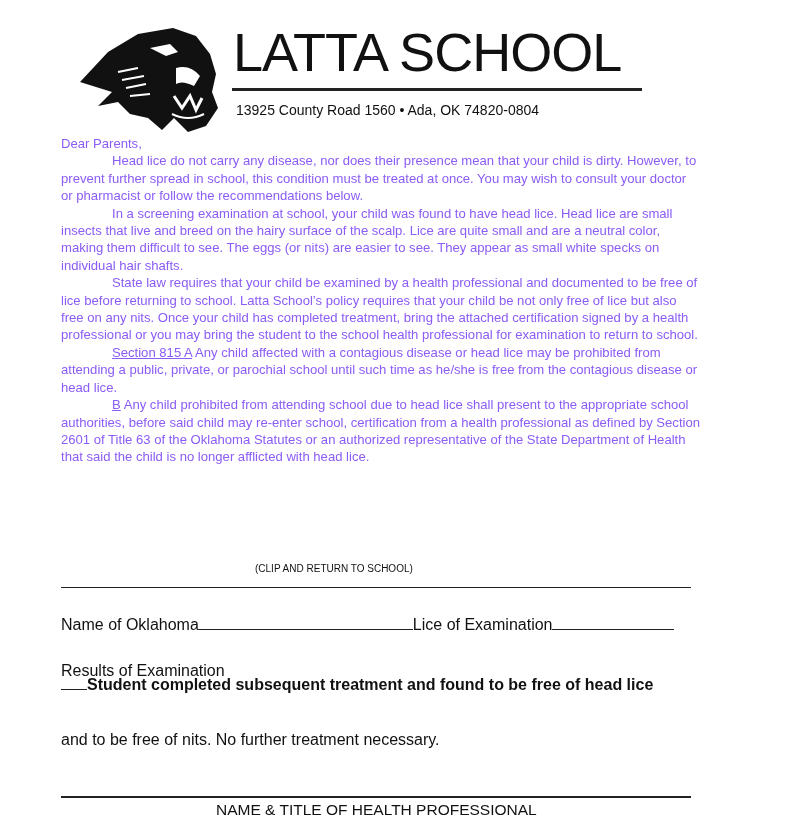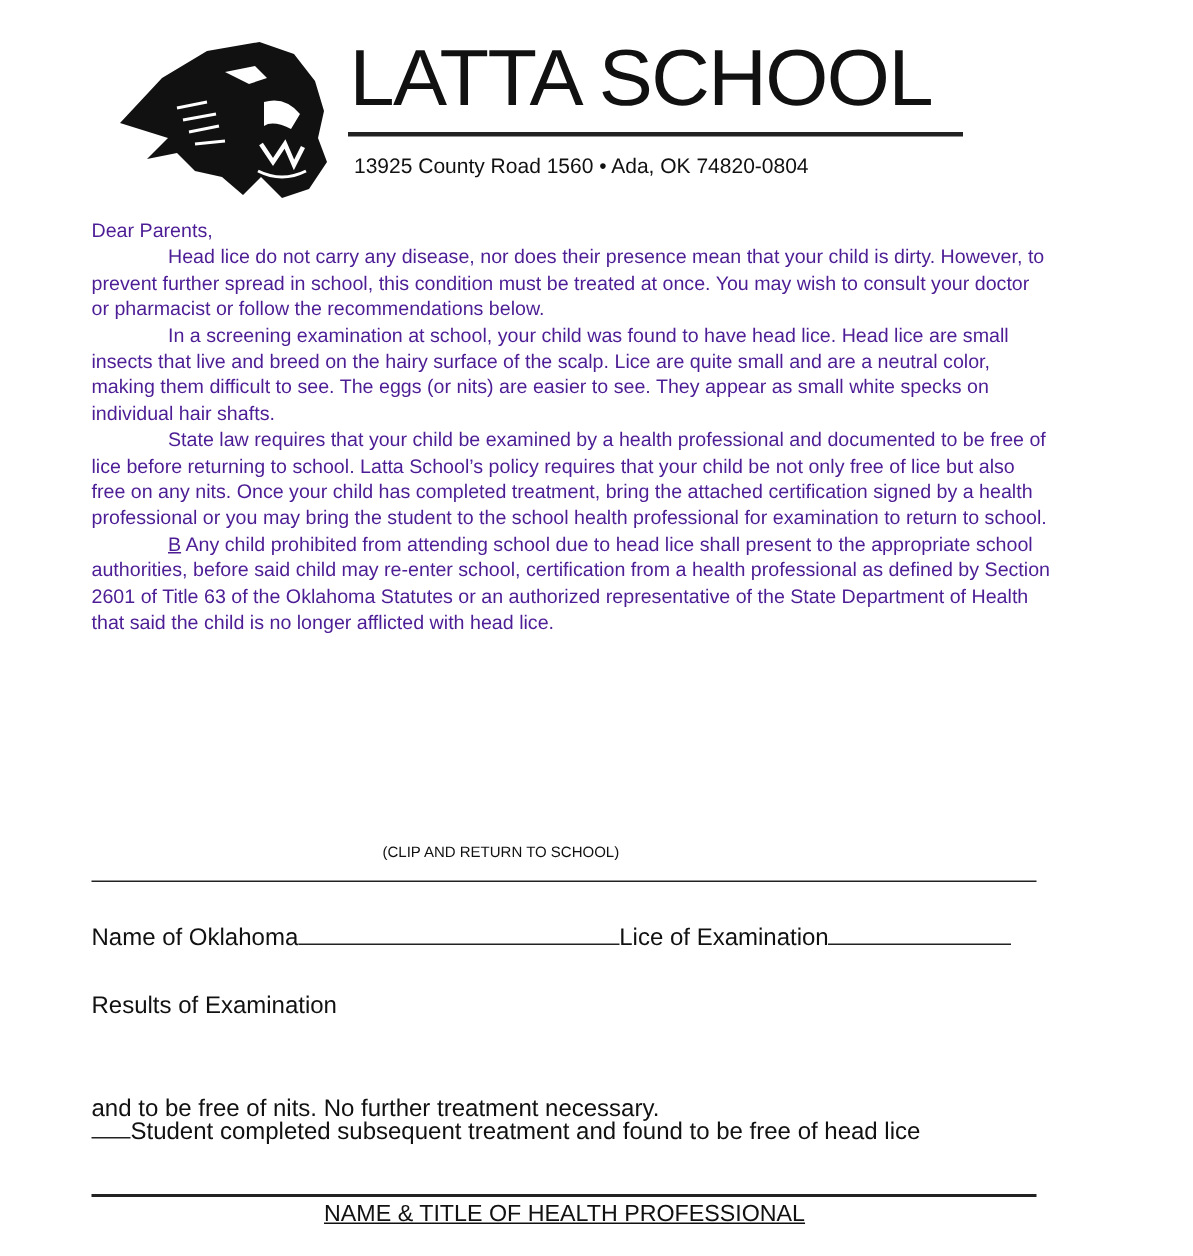--- a/index.html
+++ b/index.html
@@ -1,30 +1,30 @@
 <!DOCTYPE html>
 <html><head>
   <meta charset="utf-8">
   <style>
     html, body { margin: 0; padding: 0; background: #ffffff; }
     body { width: 795px; height: 837px; position: relative; overflow: hidden; color: #111; font-family: "Liberation Sans", sans-serif; }
     .logo { position: absolute; left: 78px; top: 22px; width: 150px; height: 112px; }
     .school-name { position: absolute; left: 233px; top: 26px; font-size: 53px; letter-spacing: -1px; font-weight: normal; color: #111; line-height: 1; transform: scaleX(1.02); transform-origin: left; }
     .header-rule { position: absolute; left: 232px; top: 88px; width: 410px; height: 3px; background: #222; }
     .address { position: absolute; left: 236px; top: 102px; font-size: 14px; color: #111; white-space: nowrap; }
-    .letter { position: absolute; left: 61px; top: 145px; width: 640px; font-size: 13.1px; line-height: 17.4px; color: #4c1d95; }
+    .letter { position: absolute; left: 61px; top: 135px; width: 640px; font-size: 13.1px; line-height: 17.4px; color: #8b5cf6; }
     .letter p { margin: 0; }
     .indent { text-indent: 51px; }
     .u { text-decoration: underline; }
     .clip-row { position: absolute; left: 61px; top: 563px; width: 630px; height: 24px; border-bottom: 1.5px solid #222; }
     .clip-label { position: absolute; left: 194px; top: 0; font-size: 10px; }
     .form-line { position: absolute; left: 61px; font-size: 16px; white-space: nowrap; }
     .blank { display: inline-block; border-bottom: 1px solid #222; height: 14px; vertical-align: baseline; }
     .sig-rule { position: absolute; left: 61px; top: 796px; width: 630px; height: 1.5px; background: #222; }
-    .sig-label { position: absolute; left: 216px; top: 801px; font-size: 15.5px; text-decoration: underline; }
+    .sig-label { position: absolute; left: 216px; top: 801px; font-size: 15.5px; }
   </style>
 </head>
 <body>
 
 <div class="logo">
   <svg width="150" height="112" viewBox="0 0 150 112">
     <path d="M2,60 L30,30 L60,12 L95,6 L118,14 L132,32 L138,52 L134,70 L140,86 L128,104 L110,110 L96,96 L84,108 L70,96 L52,92 L40,80 L20,84 L34,70 Z" fill="#111"></path>
     <path d="M72,26 L92,22 L100,30 L88,34 Z" fill="#fff"></path>
     <path d="M40,50 L60,46 M44,58 L66,54 M48,66 L68,62 M52,74 L72,72" stroke="#fff" stroke-width="2" fill="none"></path>
     <path d="M98,46 Q112,42 122,54 L116,64 Q104,58 98,62 Z" fill="#fff"></path>
@@ -34,32 +34,33 @@
 </div>
 <div class="school-name">LATTA SCHOOL</div>
 <div class="header-rule"></div>
 <div class="address">13925 County Road 1560 • Ada, OK 74820-0804</div>
 
 <div class="letter">
   <p>Dear Parents,</p>
   <p class="indent">Head lice do not carry any disease, nor does their presence mean that your child is dirty.  However, to prevent further spread in school, this condition must be treated at once.  You may wish to consult your doctor or pharmacist or follow the recommendations below.</p>
   <p class="indent">In a screening examination at school, your child was found to have head lice.  Head lice are small insects that live and breed on the hairy surface of the scalp.  Lice are quite small and are a neutral color, making them difficult to see.  The eggs (or nits) are easier to see.  They appear as small white specks on individual hair shafts.</p>
   <p class="indent">State law requires that your child be examined by a health professional and documented to be free of lice before returning to school.  Latta School’s policy requires that your child be not only free of lice but also free on any nits.  Once your child has completed treatment, bring the attached certification signed by a health professional or you may bring the student to the school health professional for examination to return to school.</p>
+  <p class="indent"><span class="u">Section 815 A</span><span>  Any child affected with a contagious disease or head lice may be prohibited from attending a public, private, or parochial school until such time as he/she is free from the contagious disease or head lice.</span></p>
   <p class="indent"><span class="u">B</span><span> Any child prohibited from attending school due to head lice shall present to the appropriate school authorities, before said child may re-enter school, certification from a health professional as defined by Section 2601 of Title 63 of the Oklahoma Statutes or an authorized representative of the State Department of Health that said the child is no longer afflicted with head lice.</span></p>
 </div>
 
 <div class="clip-row">
   <span class="clip-label">(CLIP AND RETURN TO SCHOOL)</span>
 </div>
 
 <div class="form-line" style="top:615px;">
   <span>Name of Oklahoma</span><span class="blank" style="width:214px;"></span><span>Lice of Examination</span><span class="blank" style="width:122px;"></span>
 </div>
 
 <div class="form-line" style="top:662px;">Results of Examination</div>
 
-<div class="form-line" style="top:744px;">
+<div class="form-line" style="top:675px;font-weight:bold;">
   <span class="blank" style="width:26px;"></span><span>Student completed subsequent treatment and found to be free of head lice</span>
 </div>
 <div class="form-line" style="top:731px;">and to be free of nits.  No further treatment necessary.</div>
 
 <div class="sig-rule"></div>
 <div class="sig-label">NAME &amp; TITLE OF HEALTH PROFESSIONAL</div>
 
 </body></html>

